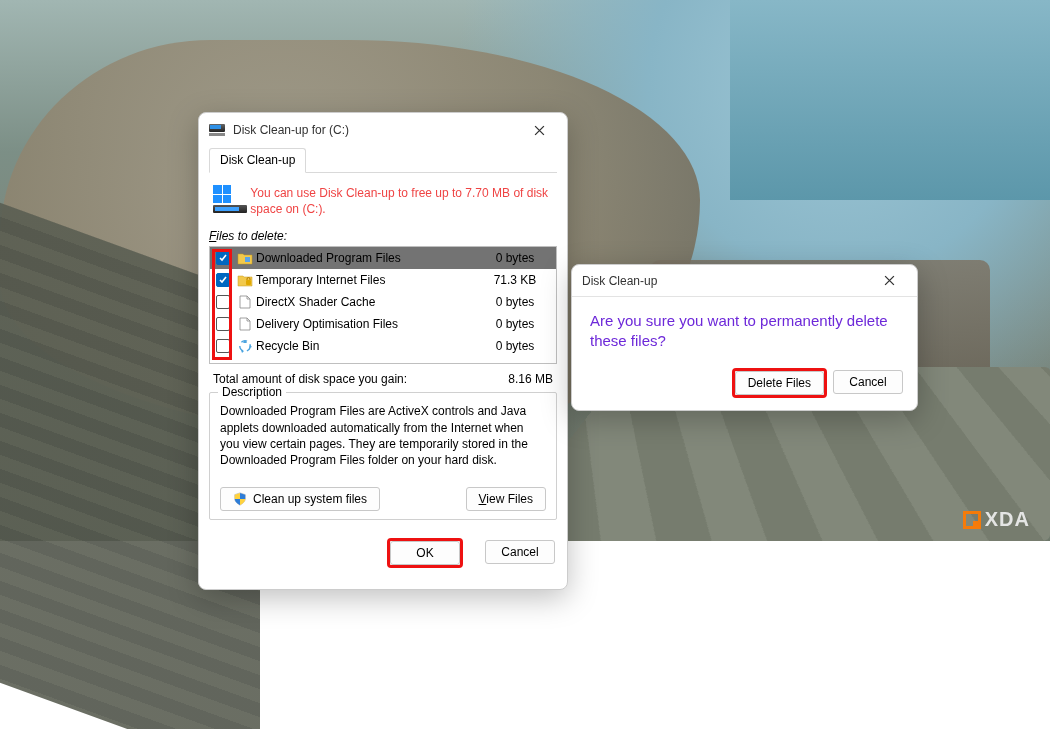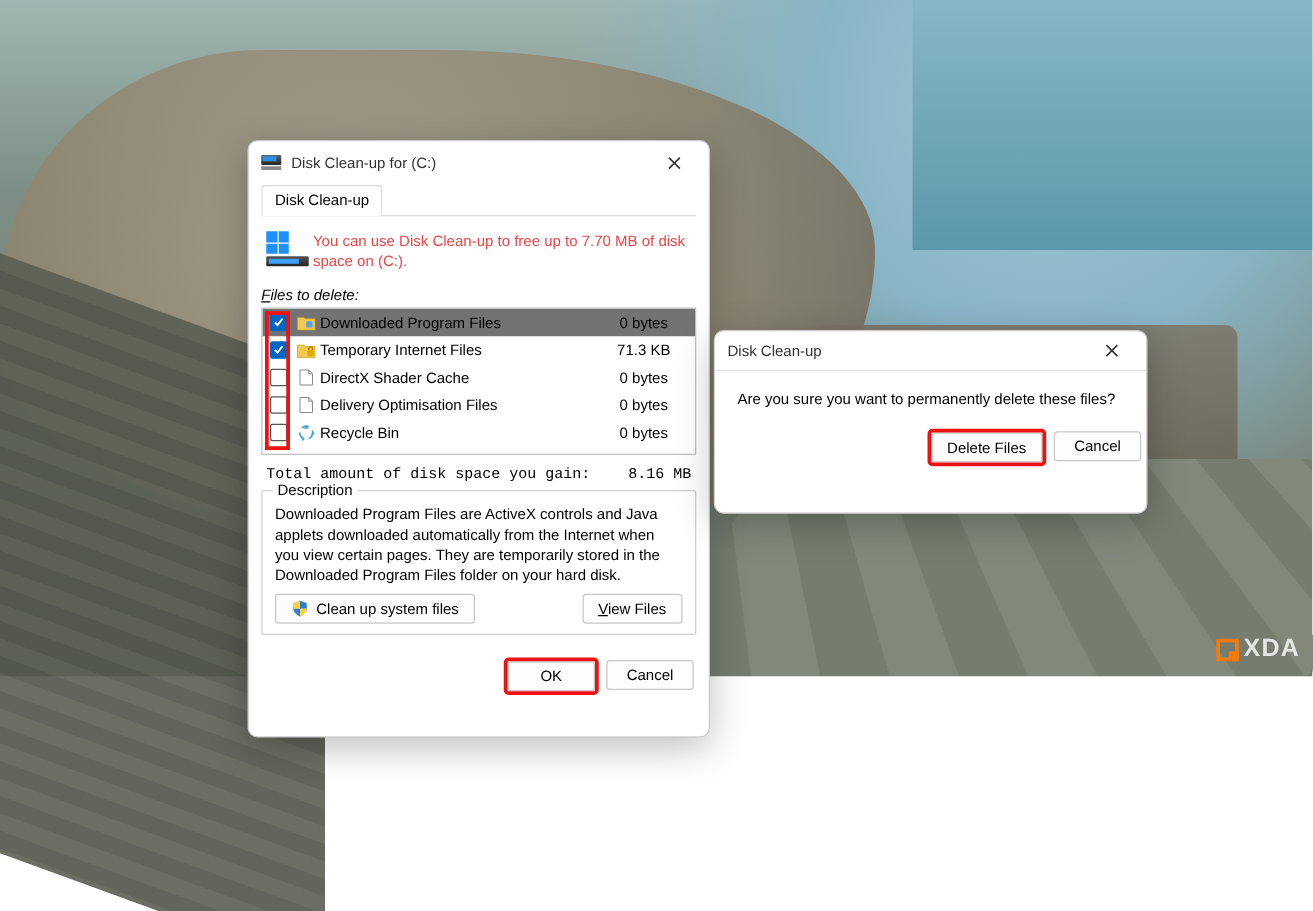--- a/index.html
+++ b/index.html
@@ -50,42 +50,42 @@
   .row { display:flex; align-items:center; height:22px; padding:0 6px 0 0; font-size:12px; }
   .row.sel { background:#737373; }
   .row .chkwrap { width:26px; display:flex; align-items:center; justify-content:center;}
   .chk { width:14px; height:14px; border:1px solid #555; border-radius:2px; display:inline-flex; align-items:center; justify-content:center; background:#fff;}
   .chk.checked { background:#0067c0; border-color:#0067c0;}
   .chk.checked svg { stroke:#fff; }
   .row .ico { width:18px; display:flex; align-items:center; justify-content:center; }
   .row .name { flex:1; padding-left:2px;}
   .row .size { width:64px; text-align:center; padding-right:6px;}
 
-  .totalrow { display:flex; padding:8px 4px 4px 4px; font-size:12px;font-family:Liberation Mono, monospace;}
+  .totalrow { display:flex; padding:8px 4px 4px 4px; font-size:12px;}
   .totalrow .val { margin-left:auto;}
 
   .groupbox { border:1px solid #d0d0d0; border-radius:2px; padding:10px 10px 8px 10px; margin-top:2px; position:relative;}
   .groupbox .legend { position:absolute; top:-8px; left:8px; background:#fff; padding:0 4px; font-size:12px;}
   .desc { font-size:12px; line-height:1.35; height:66px;}
 
   .btn { min-width:72px; height:24px; padding:0 12px; border:1px solid #c8c8c8; background:#fdfdfd; border-radius:3px; font-size:12px; display:inline-flex; align-items:center; justify-content:center; gap:6px;}
   .shield { width:14px; height:14px; }
-  .actions-inner { display:flex; justify-content:space-between; margin-top:6px;}
-  .dlg-buttons { display:flex; gap:8px; justify-content:flex-end; padding:10px 12px 0 12px;}
+  .actions-inner { display:flex; justify-content:space-between; margin-top:18px;}
+  .dlg-buttons { display:flex; gap:24px; justify-content:flex-end; padding:10px 12px 0 12px;}
 
   .highlight-red { outline:3px solid #e11; outline-offset:-1px; border-radius:2px;}
 
   
   #win-confirm { left:571px; top:264px; width:347px; height:147px; }
   #win-confirm .titlebar { height:32px; border-bottom:1px solid #e3e3e3;}
   .confirm-body { padding:14px 18px 0 18px; }
-  .confirm-text { color:#000000; font-size:12px; line-height:1.35; }
-  .confirm-buttons { display:flex; gap:8px; justify-content:flex-end; padding:18px 4px 0 0;}
-
-  .xda { position:absolute; right:10px; bottom:10px; display:flex; align-items:center; gap:4px; opacity:0.92;}
+  .confirm-text { color:#6d28d9; font-size:15px; line-height:1.35; }
+  .confirm-buttons { display:flex; gap:8px; justify-content:flex-end; padding:18px 14px 0 0;}
+
+  .xda { position:absolute; right:20px; bottom:10px; display:flex; align-items:center; gap:4px; opacity:0.92;}
   .xda .sq { width:18px; height:18px; border:3px solid #ff7a00; position:relative;}
   .xda .sq::after{content:""; position:absolute; right:-3px; bottom:-3px; width:8px; height:8px; background:#ff7a00;}
   .xda span { color:#eee; font-weight:700; font-size:20px; letter-spacing:1px; font-family:Arial,sans-serif;}
 
   
   svg { display:block; }
 
   
   .chk-col-highlight { position:absolute; pointer-events:none; border:3px solid #e11; }
 </style>

